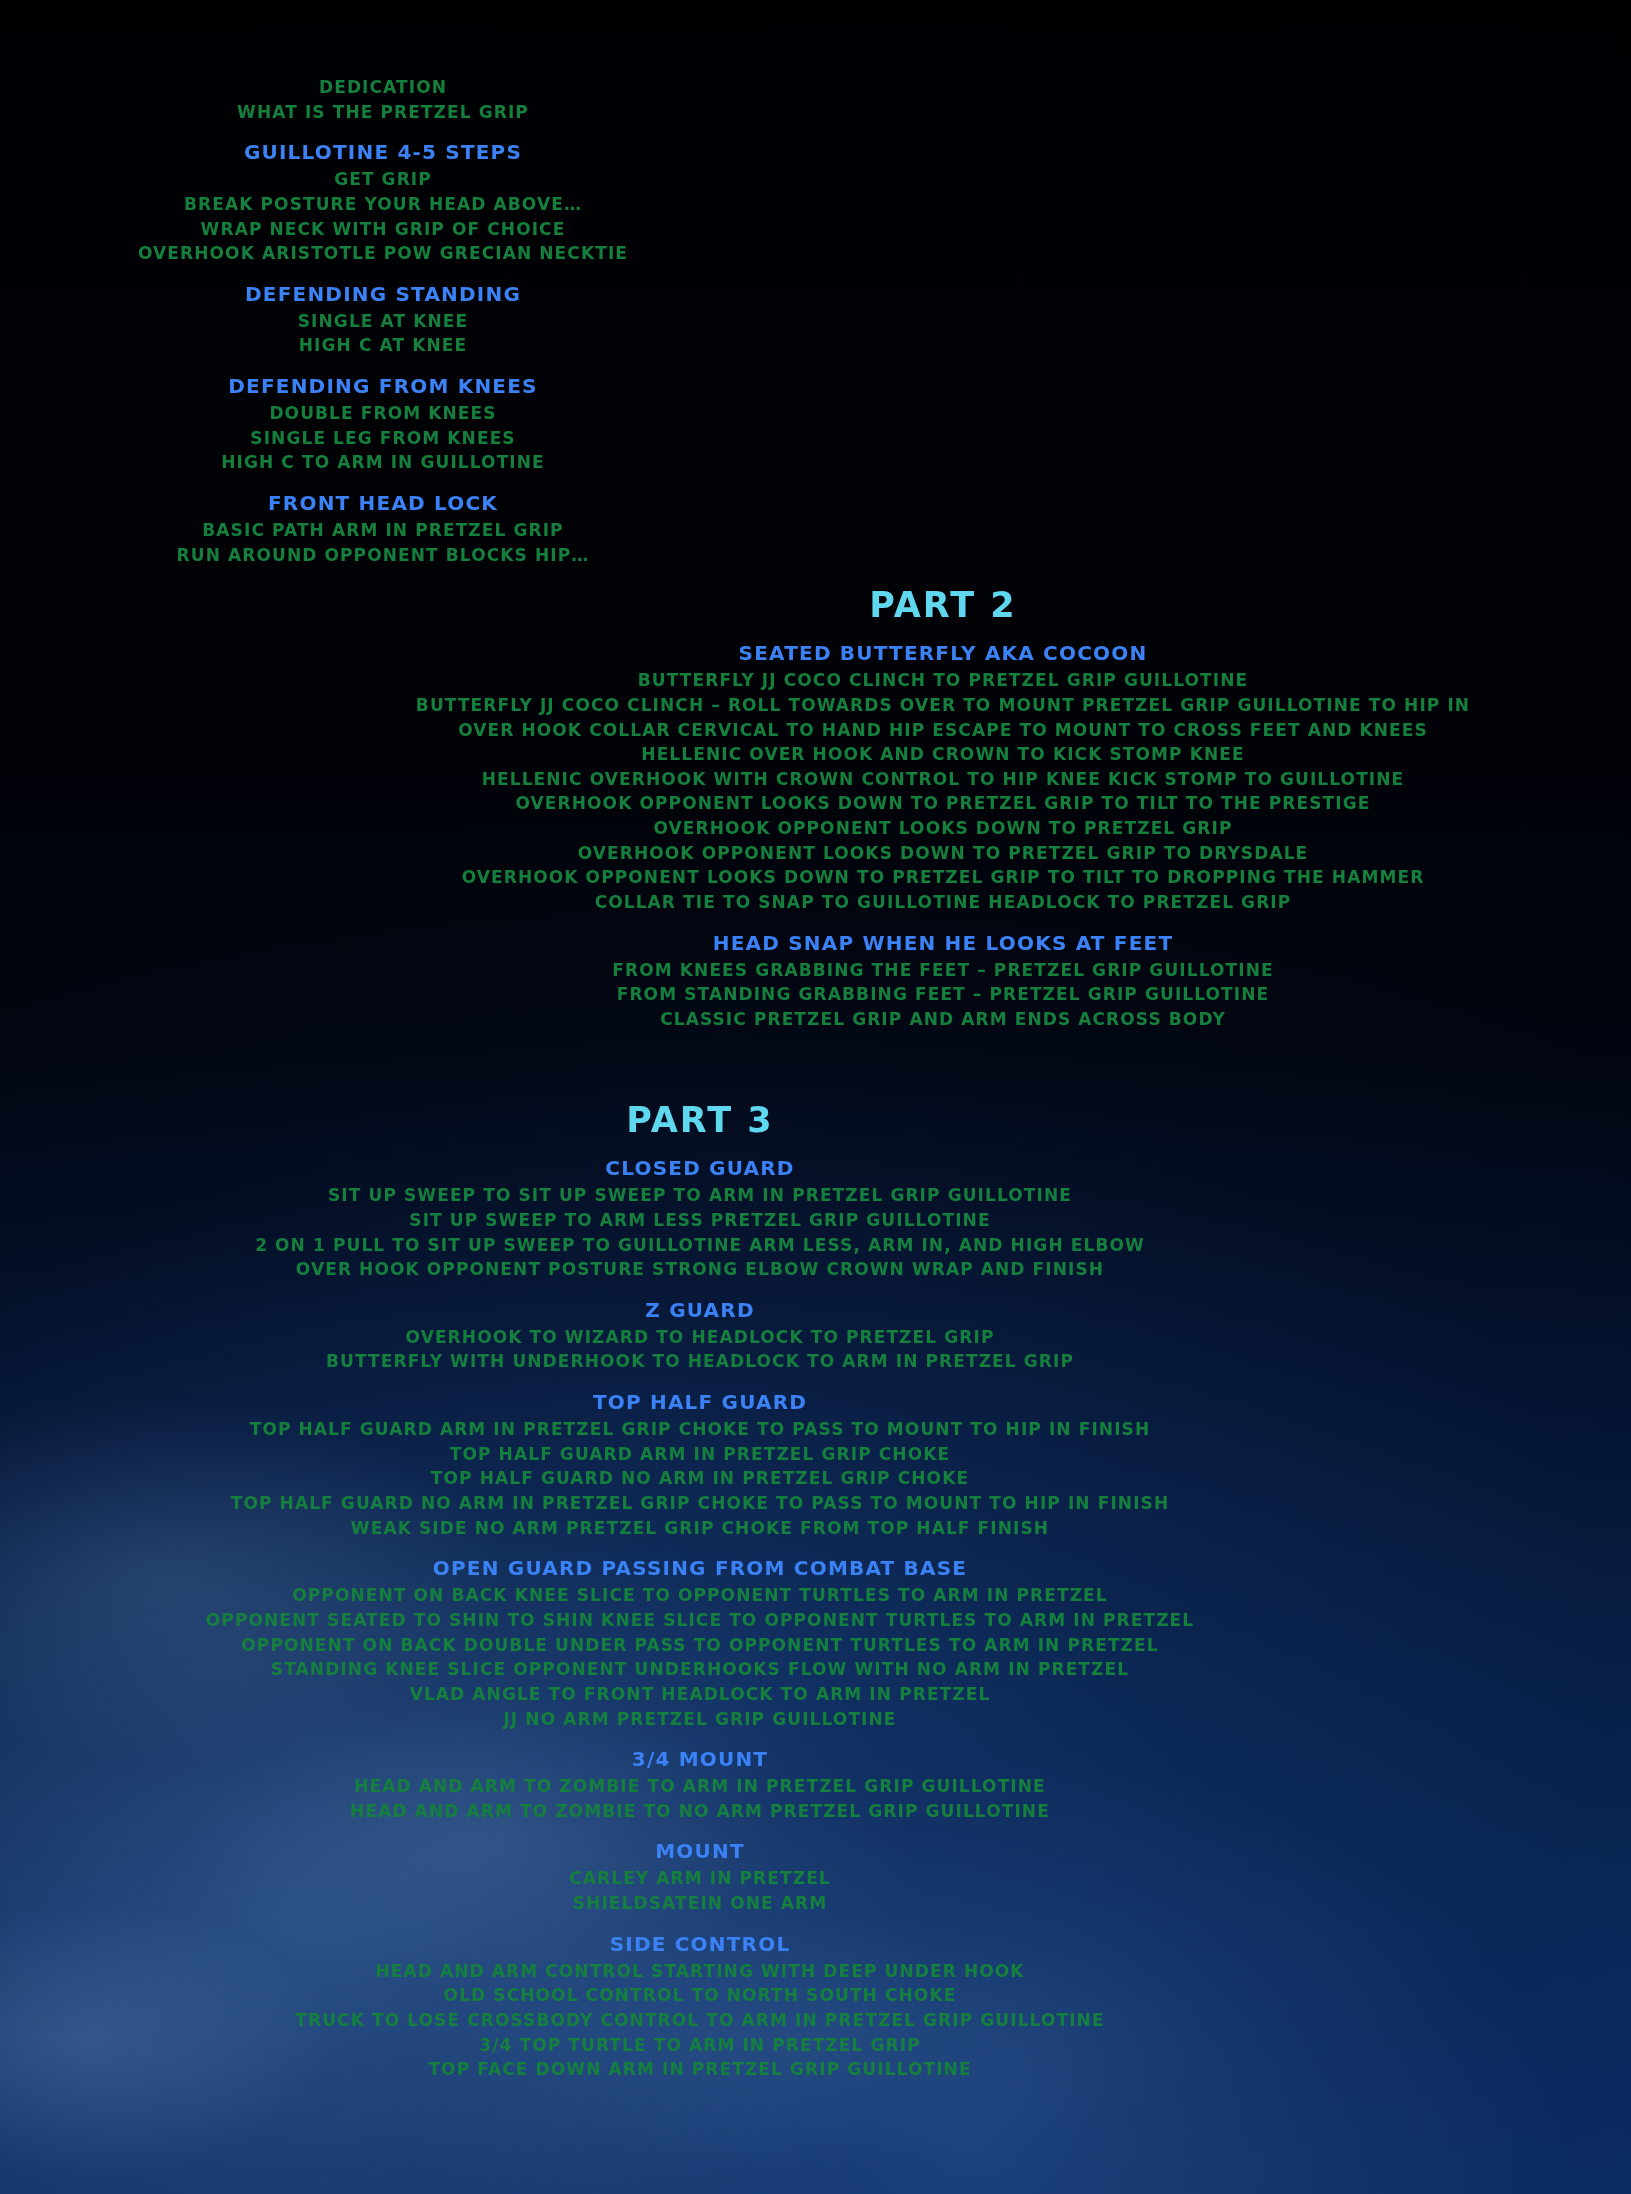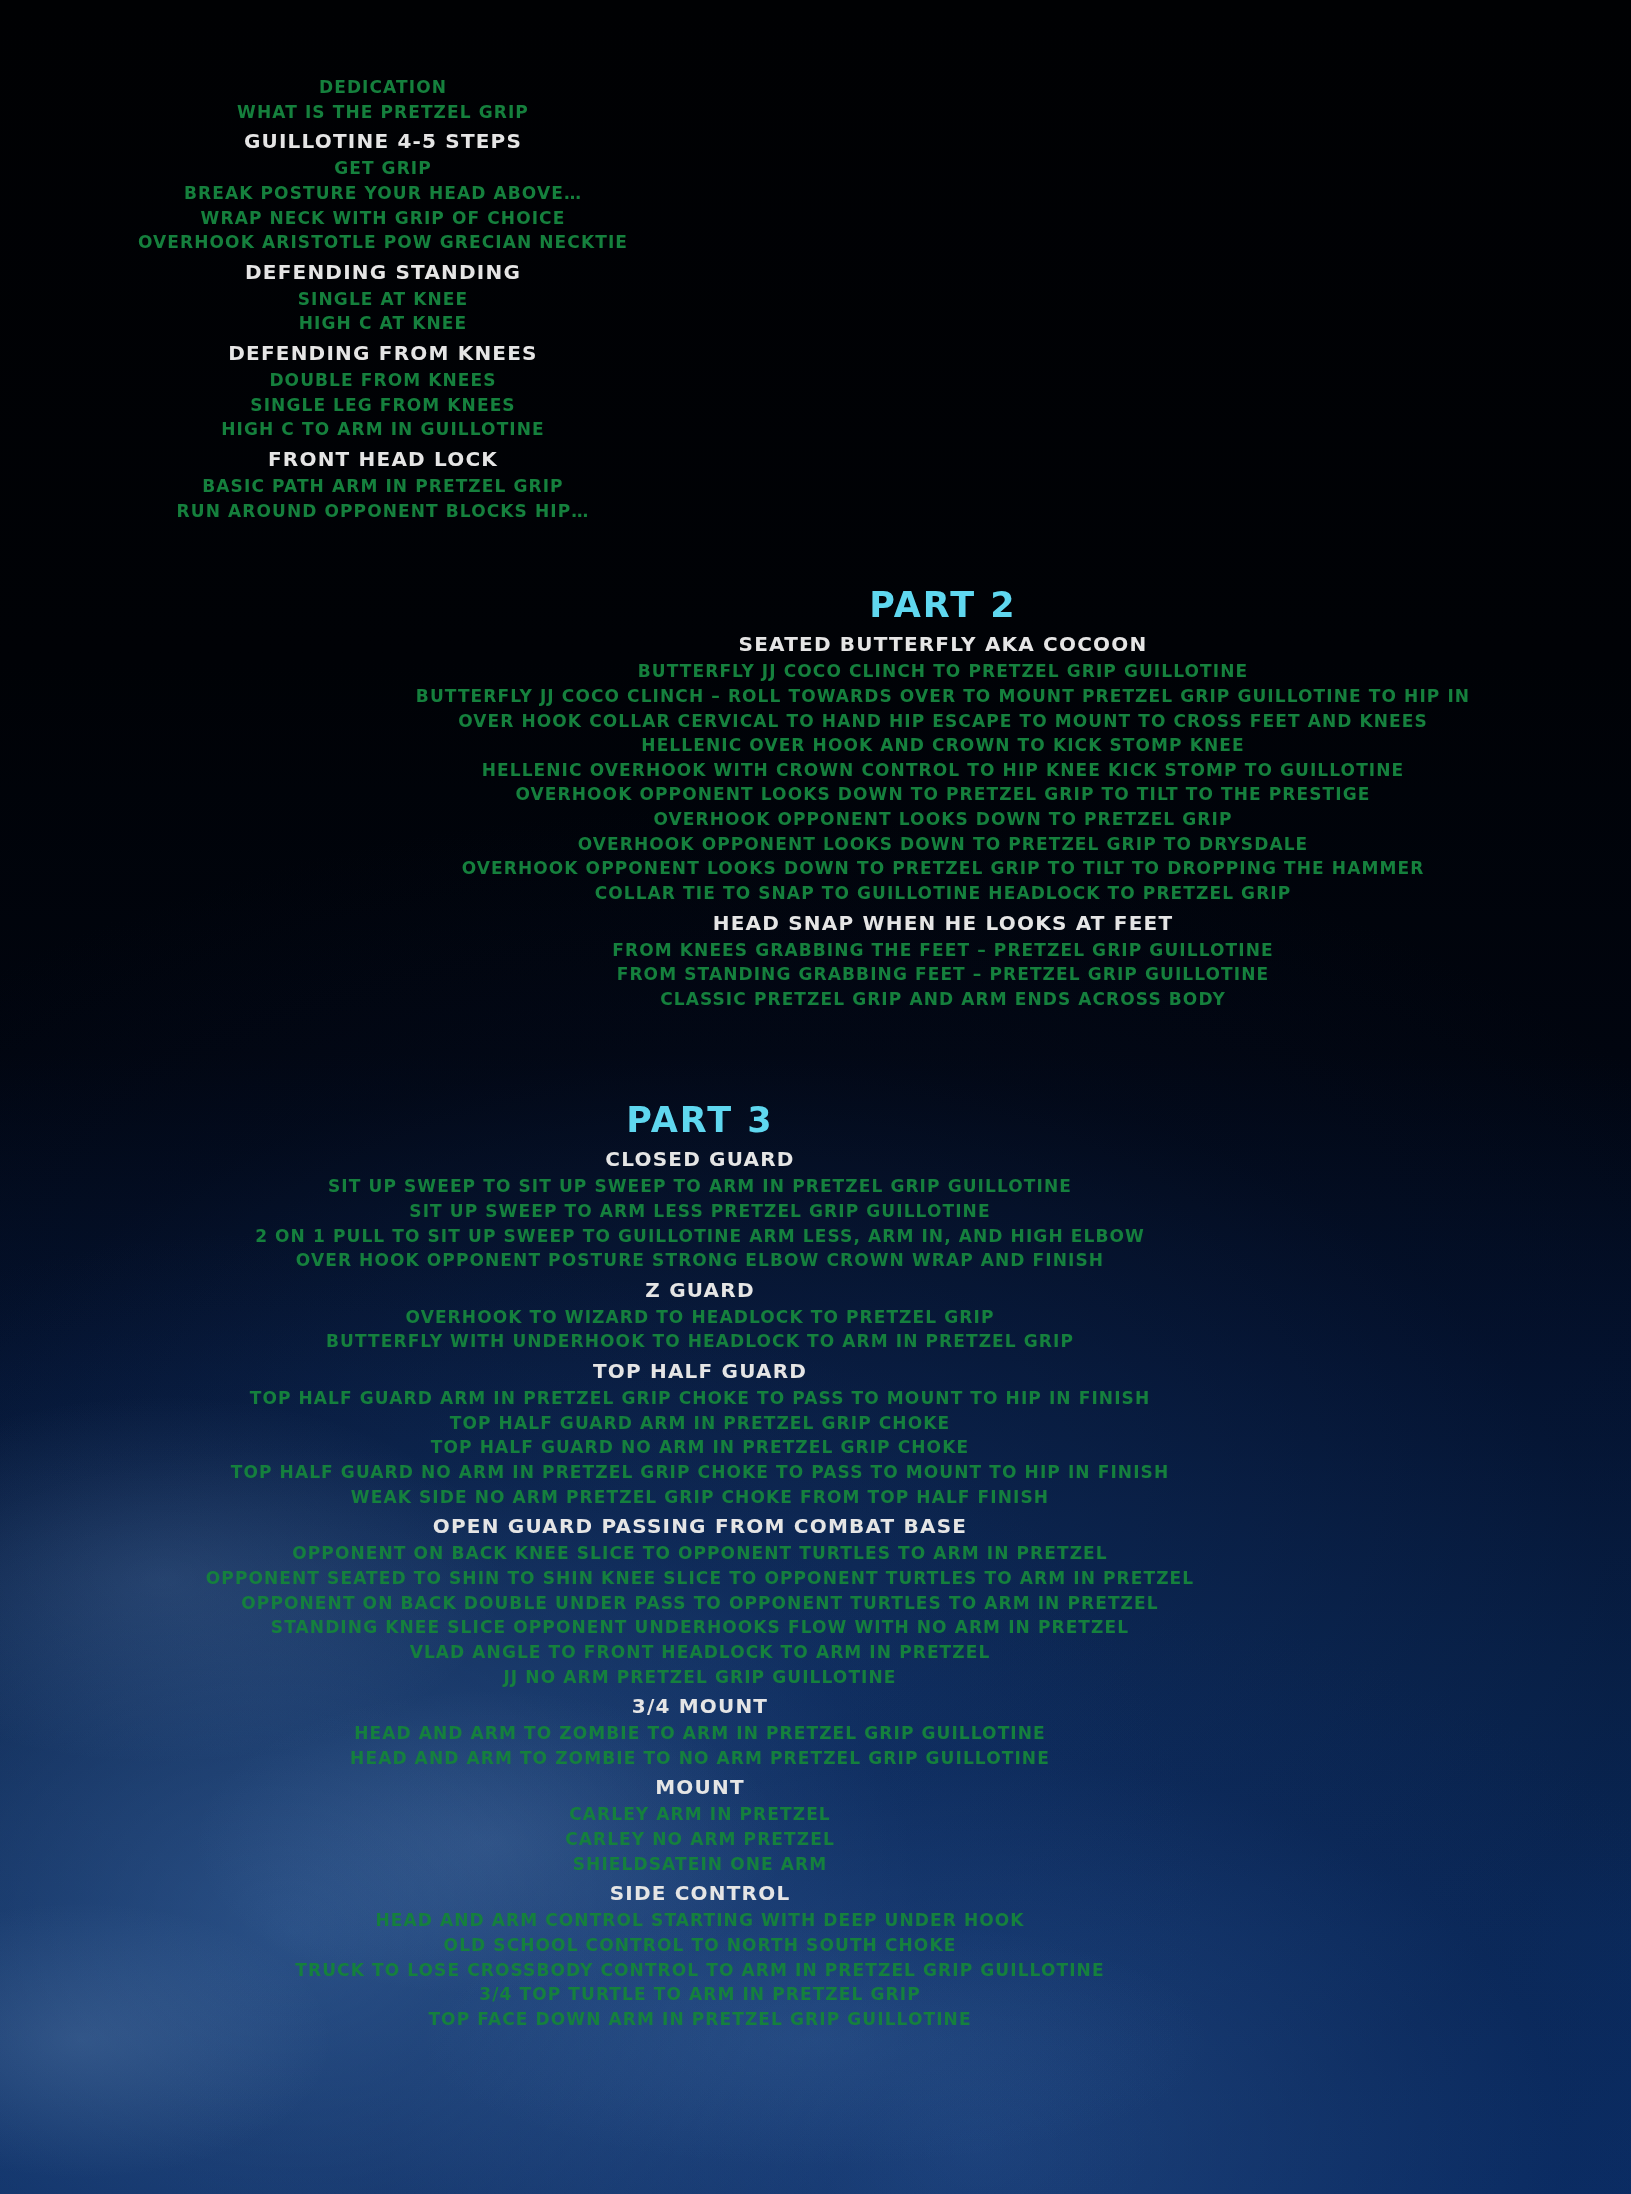--- a/index.html
+++ b/index.html
@@ -49,24 +49,24 @@
     font-size: 35px;
     font-weight: bold;
     color: #5fd7ef;
     letter-spacing: 2px;
     margin-bottom: 5px;
     line-height: 1.15;
   }
   .section {
     font-size: 20px;
     font-weight: bold;
-    color: #e5e5e5;
+    color: #3b82f6;
     letter-spacing: 1.2px;
     line-height: 1.45;
-    margin-top: 3px;
+    margin-top: 14px;
   }
   .item {
     font-size: 17px;
     font-weight: bold;
     color: #15803d;
     letter-spacing: 1.1px;
     line-height: 1.45;
   }
   
   #part1 { left: 118px; top: 75px; width: 530px; }
@@ -147,21 +147,20 @@
         <div class="item">OPPONENT SEATED TO SHIN TO SHIN KNEE SLICE TO OPPONENT TURTLES TO ARM IN PRETZEL</div>
         <div class="item">OPPONENT ON BACK DOUBLE UNDER PASS TO OPPONENT TURTLES TO ARM IN PRETZEL</div>
         <div class="item">STANDING KNEE SLICE OPPONENT UNDERHOOKS FLOW WITH NO ARM IN PRETZEL</div>
         <div class="item">VLAD ANGLE TO FRONT HEADLOCK TO ARM IN PRETZEL</div>
         <div class="item">JJ NO ARM PRETZEL GRIP GUILLOTINE</div>
         <div class="section">3/4 MOUNT</div>
         <div class="item">HEAD AND ARM TO ZOMBIE TO ARM IN PRETZEL GRIP GUILLOTINE</div>
         <div class="item">HEAD AND ARM TO ZOMBIE TO NO ARM PRETZEL GRIP GUILLOTINE</div>
         <div class="section">MOUNT</div>
         <div class="item">CARLEY ARM IN PRETZEL</div>
-        <div class="item">CARLEY NO ARM PRETZEL</div>
         <div class="item">SHIELDSATEIN ONE ARM</div>
         <div class="section">SIDE CONTROL</div>
         <div class="item">HEAD AND ARM CONTROL STARTING WITH DEEP UNDER HOOK</div>
         <div class="item">OLD SCHOOL CONTROL TO NORTH SOUTH CHOKE</div>
         <div class="item">TRUCK TO LOSE CROSSBODY CONTROL TO ARM IN PRETZEL GRIP GUILLOTINE</div>
         <div class="item">3/4 TOP TURTLE TO ARM IN PRETZEL GRIP</div>
         <div class="item">TOP FACE DOWN ARM IN PRETZEL GRIP GUILLOTINE</div>
       </div>
   </div>
 

